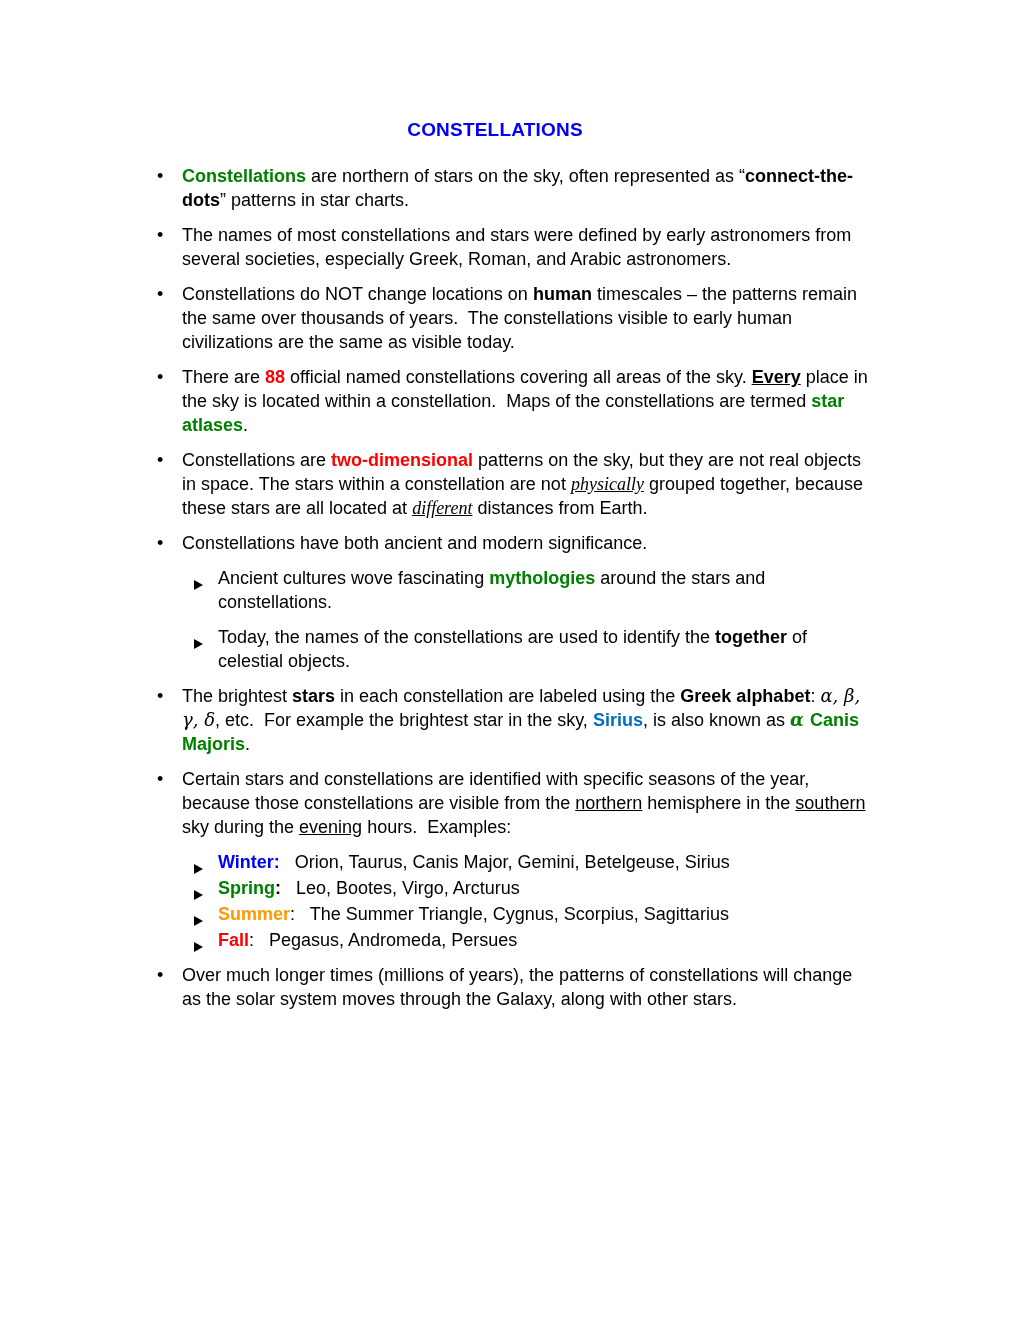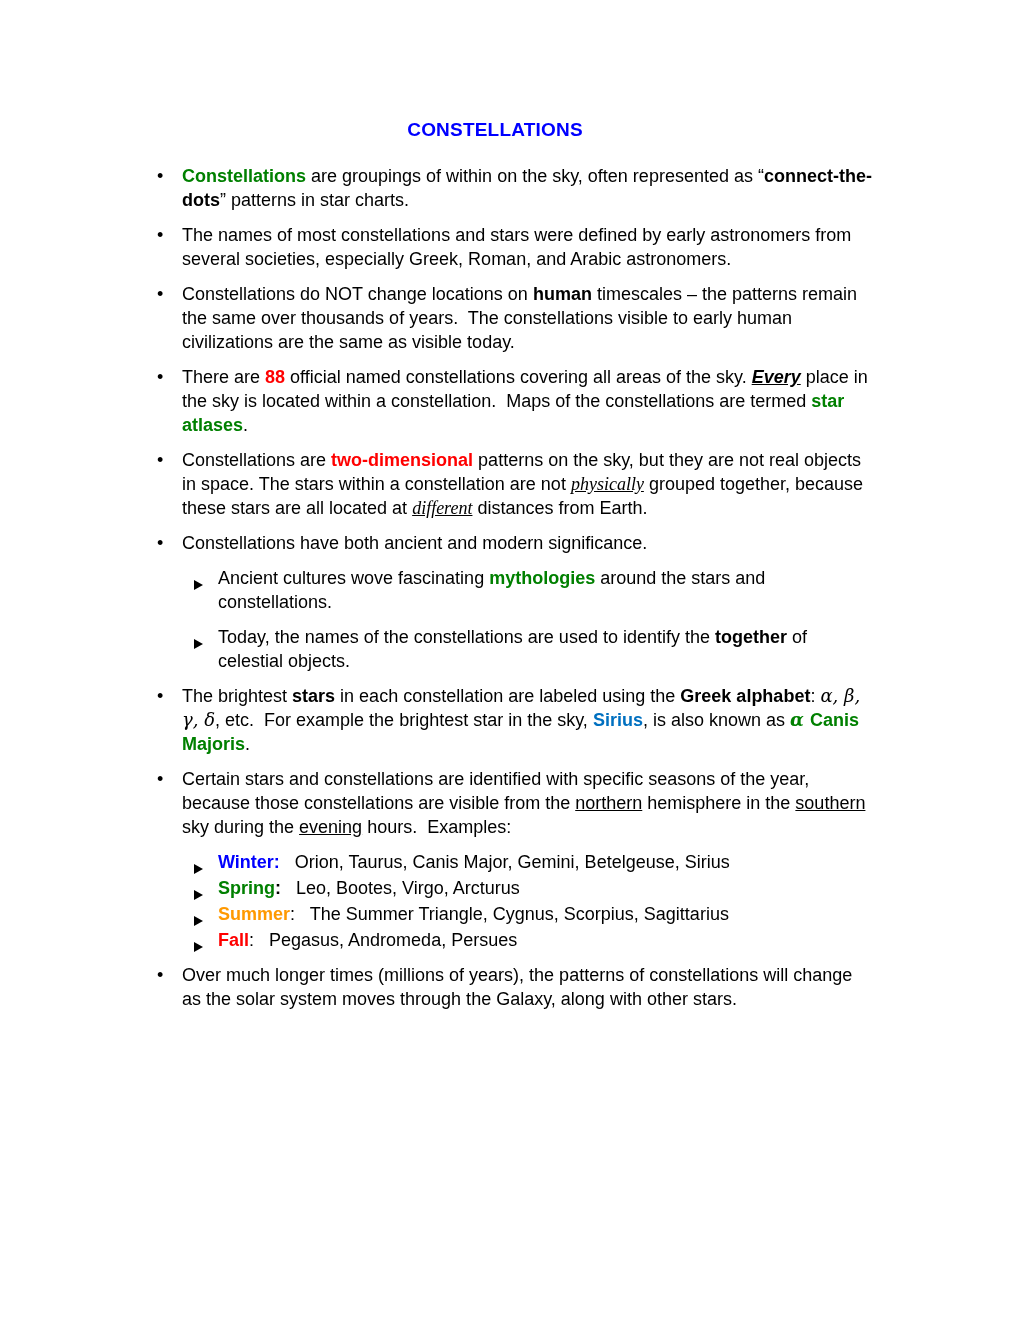--- a/index.html
+++ b/index.html
@@ -29,33 +29,33 @@
     border-bottom:5px solid transparent;
   }
   .tight{margin-bottom:2px;}
 
   .seg.bold{font-weight:bold;}
   .seg.green-bold{color:#008000;font-weight:bold;}
   .seg.red-bold{color:#FF0000;font-weight:bold;}
   .seg.blue-bold{color:#0000FF;font-weight:bold;}
   .seg.sirius-blue{color:#0070C0;font-weight:bold;}
   .seg.orange-bold{color:#FF9900;font-weight:bold;}
-  .seg.bold-underline{font-weight:bold;text-decoration:underline;font-style:italic;}
+  .seg.bold-underline{font-weight:bold;text-decoration:underline;}
   .seg.underline{text-decoration:underline;}
   .seg.italic-underline{font-style:italic;text-decoration:underline;font-family:"Liberation Serif","DejaVu Serif",serif;}
   .seg.greek{font-family:"DejaVu Serif",serif;font-style:italic;}
   .seg.greek-green{font-family:"DejaVu Serif",serif;font-style:italic;color:#008000;font-weight:bold;}
 </style>
 </head>
 <body>
 
 <div class="page">
   <h1 class="doc-title">CONSTELLATIONS</h1>
   <div class="content" id="content">
-      <div class="block bullet"><span class="marker dot">•</span><span class="text"><span class="seg green-bold">Constellations</span><span class="seg"> are groupings of within on the sky, often represented as “</span><span class="seg bold">connect-the-dots</span><span class="seg">” patterns in star charts.</span></span></div>
+      <div class="block bullet"><span class="marker dot">•</span><span class="text"><span class="seg green-bold">Constellations</span><span class="seg"> are northern of stars on the sky, often represented as “</span><span class="seg bold">connect-the-dots</span><span class="seg">” patterns in star charts.</span></span></div>
       <div class="block bullet"><span class="marker dot">•</span><span class="text"><span class="seg">The names of most constellations and stars were defined by early astronomers from several societies, especially Greek, Roman, and Arabic astronomers.</span></span></div>
       <div class="block bullet"><span class="marker dot">•</span><span class="text"><span class="seg">Constellations do NOT change locations on </span><span class="seg bold">human</span><span class="seg"> timescales – the patterns remain the same over thousands of years.  The constellations visible to early human civilizations are the same as visible today.</span></span></div>
       <div class="block bullet"><span class="marker dot">•</span><span class="text"><span class="seg">There are </span><span class="seg red-bold">88</span><span class="seg"> official named constellations covering all areas of the sky. </span><span class="seg bold-underline">Every</span><span class="seg"> place in the sky is located within a constellation.  Maps of the constellations are termed </span><span class="seg green-bold">star atlases</span><span class="seg">.</span></span></div>
       <div class="block bullet"><span class="marker dot">•</span><span class="text"><span class="seg">Constellations are </span><span class="seg red-bold">two-dimensional</span><span class="seg"> patterns on the sky, but they are not real objects in space. The stars within a constellation are not </span><span class="seg italic-underline">physically</span><span class="seg"> grouped together, because these stars are all located at </span><span class="seg italic-underline">different</span><span class="seg"> distances from Earth.</span></span></div>
       <div class="block bullet"><span class="marker dot">•</span><span class="text"><span class="seg">Constellations have both ancient and modern significance.</span></span></div>
       <div class="block sub"><span class="marker arrow"></span><span class="text"><span class="seg">Ancient cultures wove fascinating </span><span class="seg green-bold">mythologies</span><span class="seg"> around the stars and constellations.</span></span></div>
       <div class="block sub"><span class="marker arrow"></span><span class="text"><span class="seg">Today, the names of the constellations are used to identify the </span><span class="seg bold">together</span><span class="seg"> of celestial objects.</span></span></div>
       <div class="block bullet"><span class="marker dot">•</span><span class="text"><span class="seg">The brightest </span><span class="seg bold">stars</span><span class="seg"> in each constellation are labeled using the </span><span class="seg bold">Greek alphabet</span><span class="seg">: </span><span class="seg greek">α, β, γ, δ</span><span class="seg">, etc.  For example the brightest star in the sky, </span><span class="seg sirius-blue">Sirius</span><span class="seg">, is also known as </span><span class="seg greek-green">α </span><span class="seg green-bold">Canis Majoris</span><span class="seg">.</span></span></div>
       <div class="block bullet"><span class="marker dot">•</span><span class="text"><span class="seg">Certain stars and constellations are identified with specific seasons of the year, because those constellations are visible from the </span><span class="seg underline">northern</span><span class="seg"> hemisphere in the </span><span class="seg underline">southern</span><span class="seg"> sky during the </span><span class="seg underline">evening</span><span class="seg"> hours.  Examples:</span></span></div>
       <div class="block sub tight"><span class="marker arrow"></span><span class="text"><span class="seg blue-bold">Winter:</span><span class="seg">   Orion, Taurus, Canis Major, Gemini, Betelgeuse, Sirius</span></span></div>

